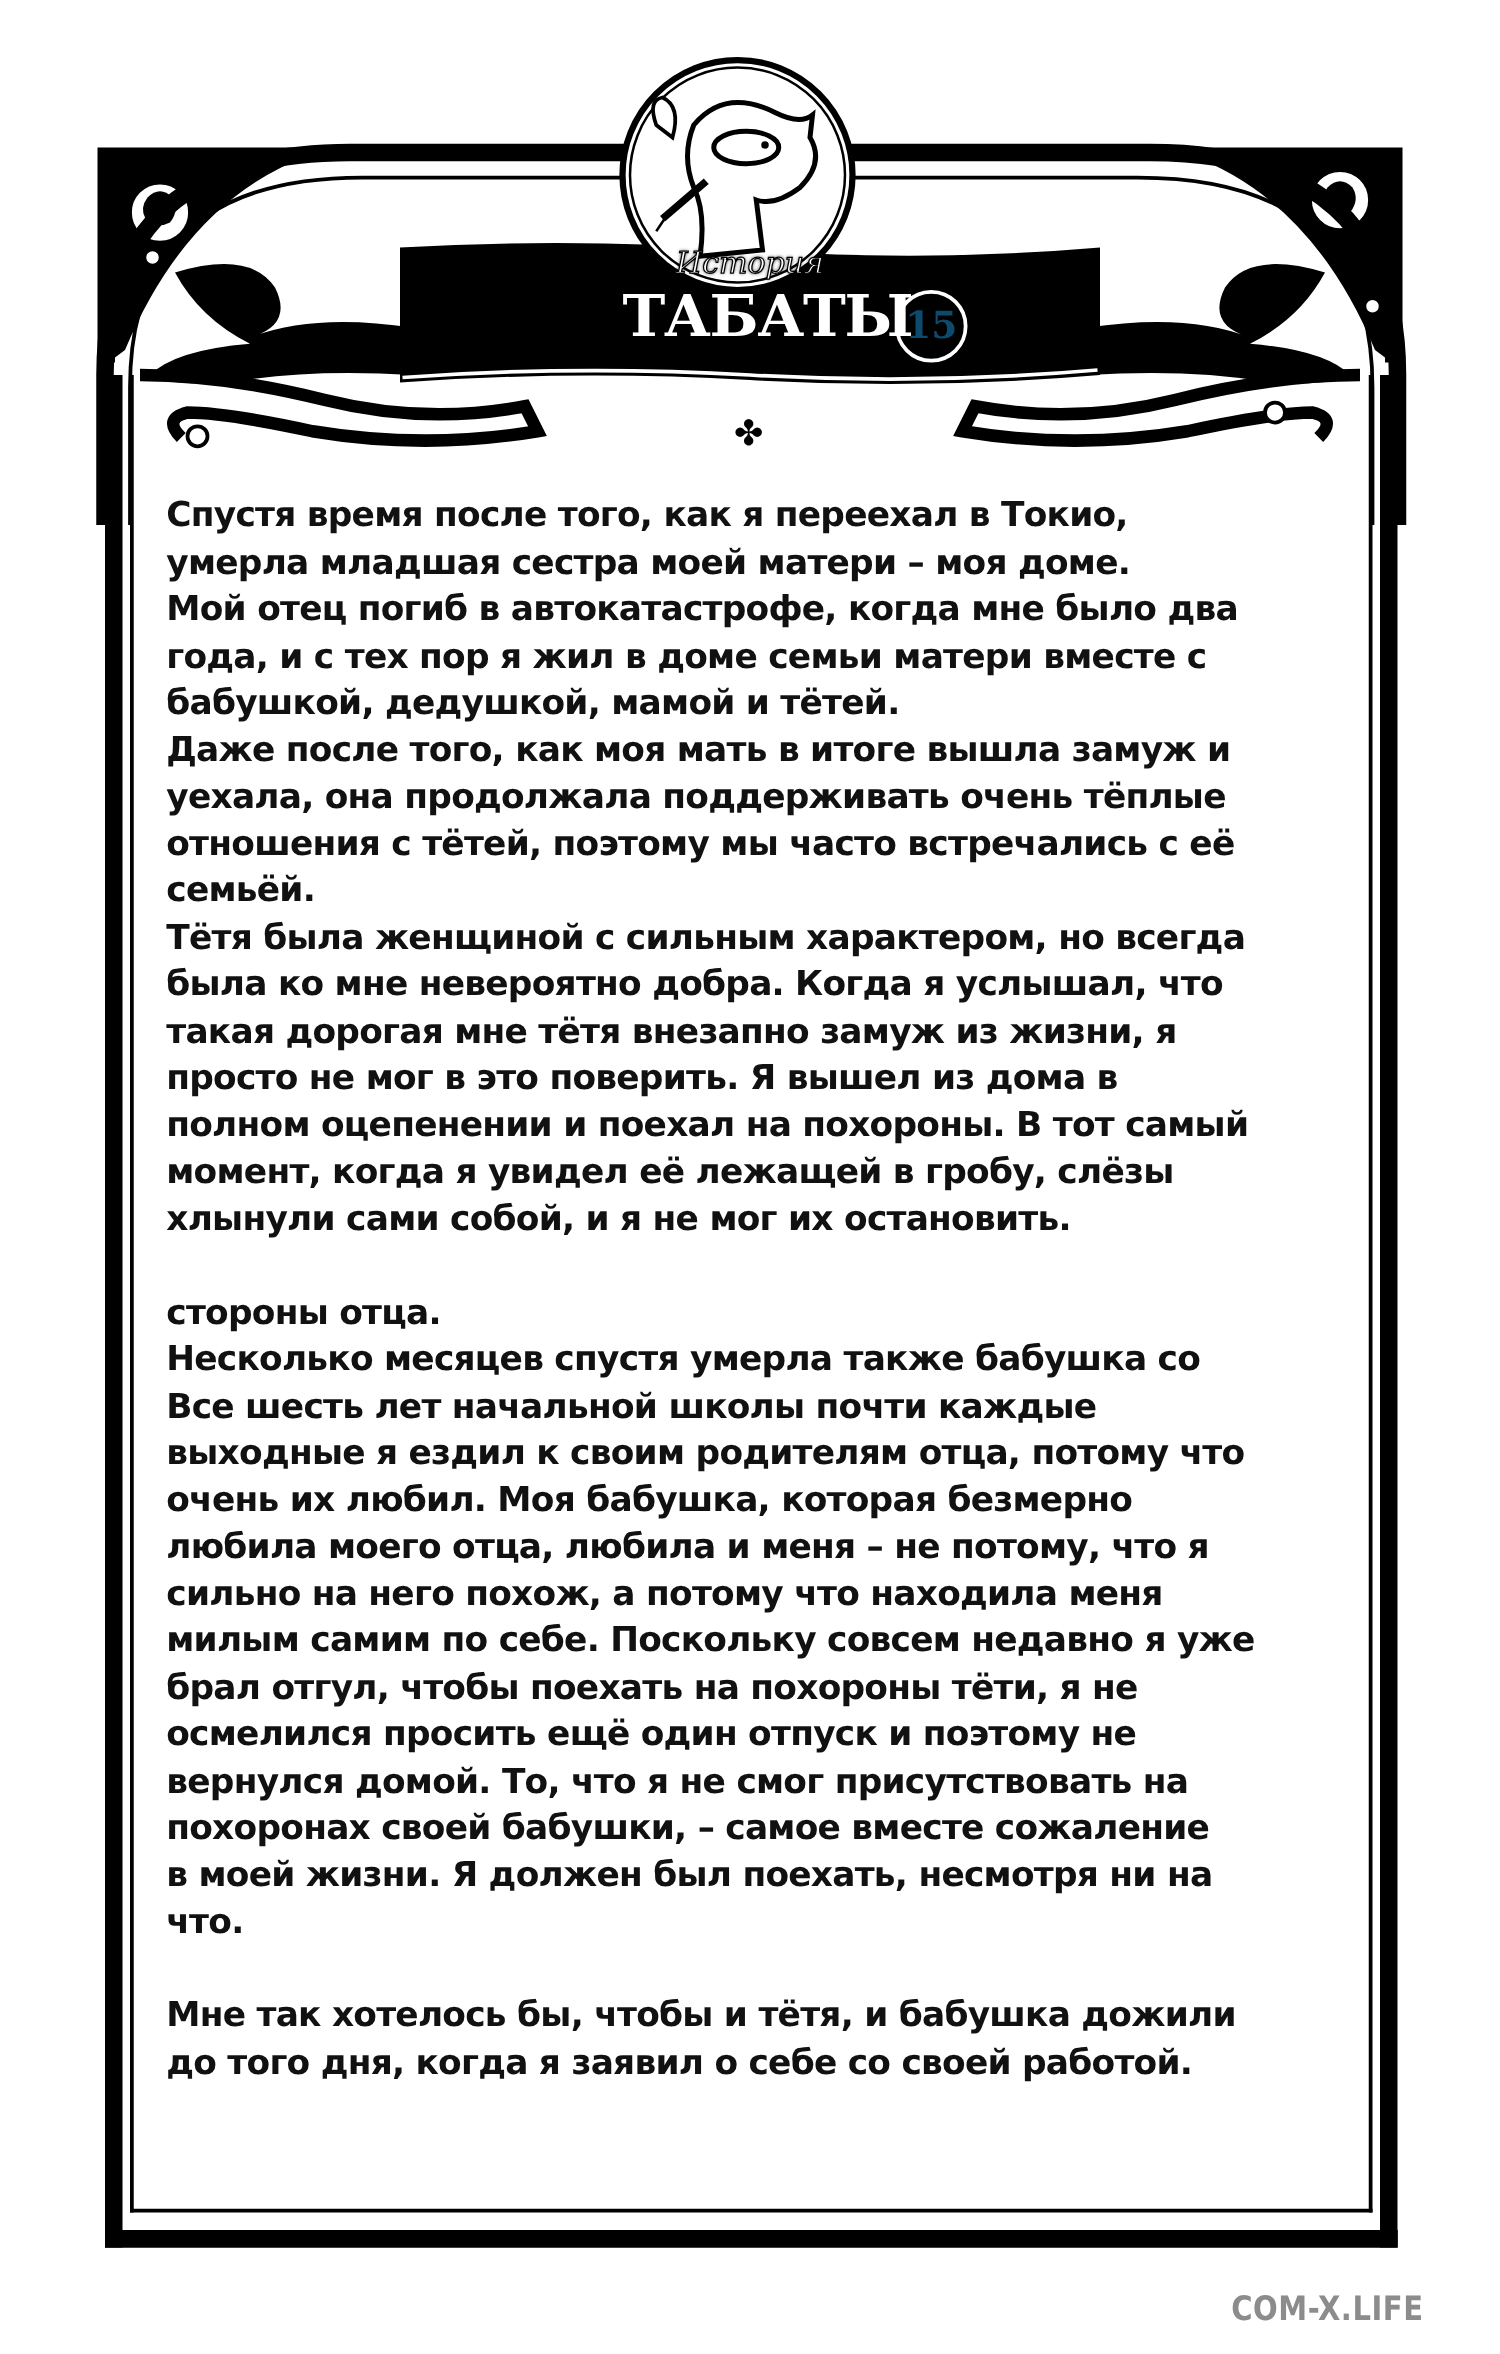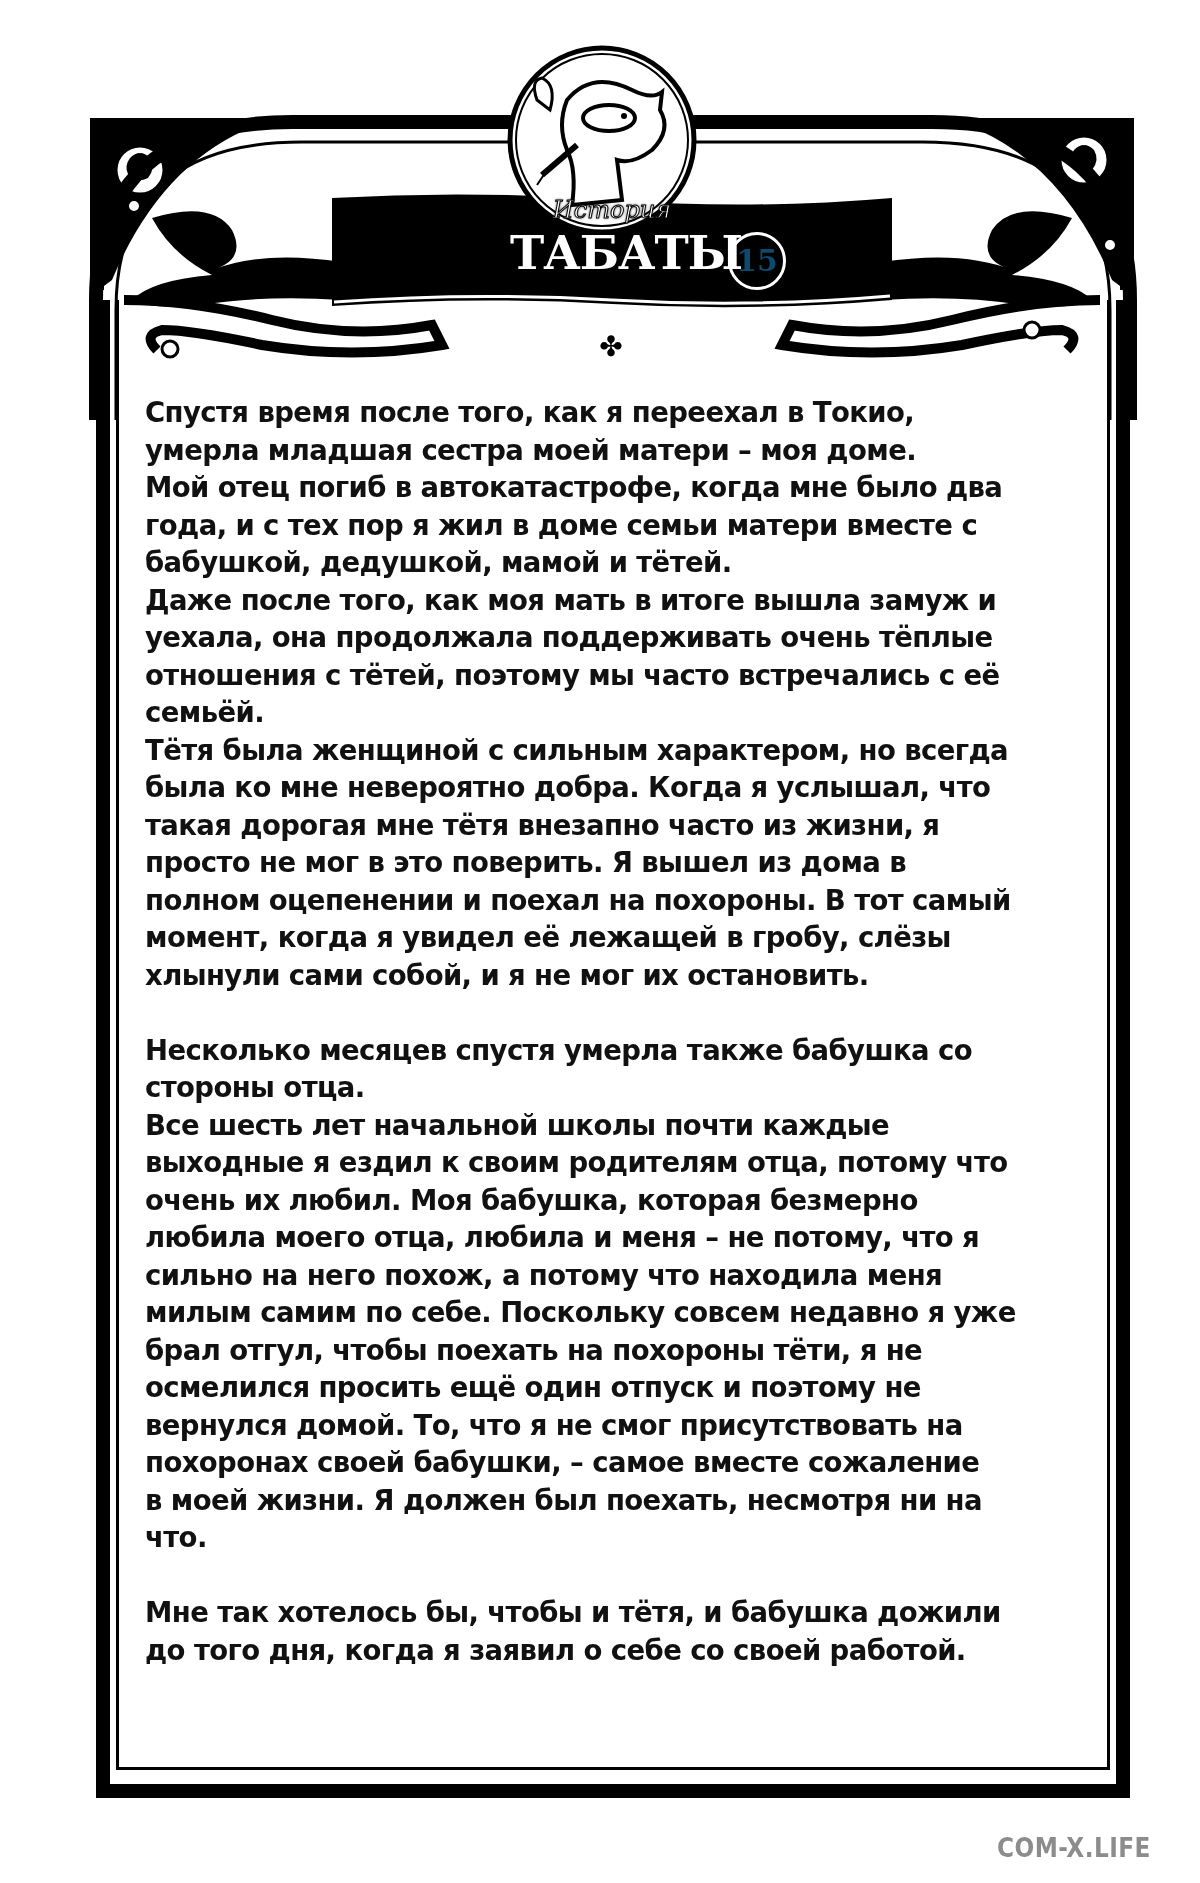--- a/index.html
+++ b/index.html
@@ -1,17 +1,17 @@
 <!DOCTYPE html>
 <html><head>
 <meta charset="utf-8">
 <style>
   html, body { margin:0; padding:0; background:#ffffff; }
   body { width:1200px; height:1883px; position:relative; overflow:hidden; font-family:"Liberation Sans", sans-serif; }
-  .page { position:absolute; left:0; top:0; width:1004px; height:1883px;margin-left:12px; }
+  .page { position:absolute; left:0; top:0; width:1004px; height:1883px; }
 
   
   .frame-outer { position:absolute; left:84px; top:122px; width:1034px; height:1676px; box-sizing:border-box;
                  border:14px solid #000; border-top:none; border-radius:0; }
   .frame-inner { position:absolute; left:104px; top:140px; width:994px; height:1648px; box-sizing:border-box;
                  border:3px solid #000; border-top:none; }
   .frame-shadow { position:absolute; left:84px; top:1784px; width:1034px; height:14px; background:#000; }
   svg.ornament { position:absolute; left:0; top:0; width:1200px; height:420px; }
 
   .text-block { position:absolute; left:133px; top:394px; width:950px;
@@ -98,30 +98,30 @@
       <span class="line">умерла младшая сестра моей матери – моя доме.</span>
       <span class="line">Мой отец погиб в автокатастрофе, когда мне было два</span>
       <span class="line">года, и с тех пор я жил в доме семьи матери вместе с</span>
       <span class="line">бабушкой, дедушкой, мамой и тётей.</span>
       <span class="line">Даже после того, как моя мать в итоге вышла замуж и</span>
       <span class="line">уехала, она продолжала поддерживать очень тёплые</span>
       <span class="line">отношения с тётей, поэтому мы часто встречались с её</span>
       <span class="line">семьёй.</span>
       <span class="line">Тётя была женщиной с сильным характером, но всегда</span>
       <span class="line">была ко мне невероятно добра. Когда я услышал, что</span>
-      <span class="line">такая дорогая мне тётя внезапно часто из жизни, я</span>
+      <span class="line">такая дорогая мне тётя внезапно замуж из жизни, я</span>
       <span class="line">просто не мог в это поверить. Я вышел из дома в</span>
       <span class="line">полном оцепенении и поехал на похороны. В тот самый</span>
       <span class="line">момент, когда я увидел её лежащей в гробу, слёзы</span>
       <span class="line">хлынули сами собой, и я не мог их остановить.</span>
     </div>
     <div class="blank"></div>
     <div>
+      <span class="line">стороны отца.</span>
       <span class="line">Несколько месяцев спустя умерла также бабушка со</span>
-      <span class="line">стороны отца.</span>
       <span class="line">Все шесть лет начальной школы почти каждые</span>
       <span class="line">выходные я ездил к своим родителям отца, потому что</span>
       <span class="line">очень их любил. Моя бабушка, которая безмерно</span>
       <span class="line">любила моего отца, любила и меня – не потому, что я</span>
       <span class="line">сильно на него похож, а потому что находила меня</span>
       <span class="line">милым самим по себе. Поскольку совсем недавно я уже</span>
       <span class="line">брал отгул, чтобы поехать на похороны тёти, я не</span>
       <span class="line">осмелился просить ещё один отпуск и поэтому не</span>
       <span class="line">вернулся домой. То, что я не смог присутствовать на</span>
       <span class="line">похоронах своей бабушки, – самое вместе сожаление</span>

